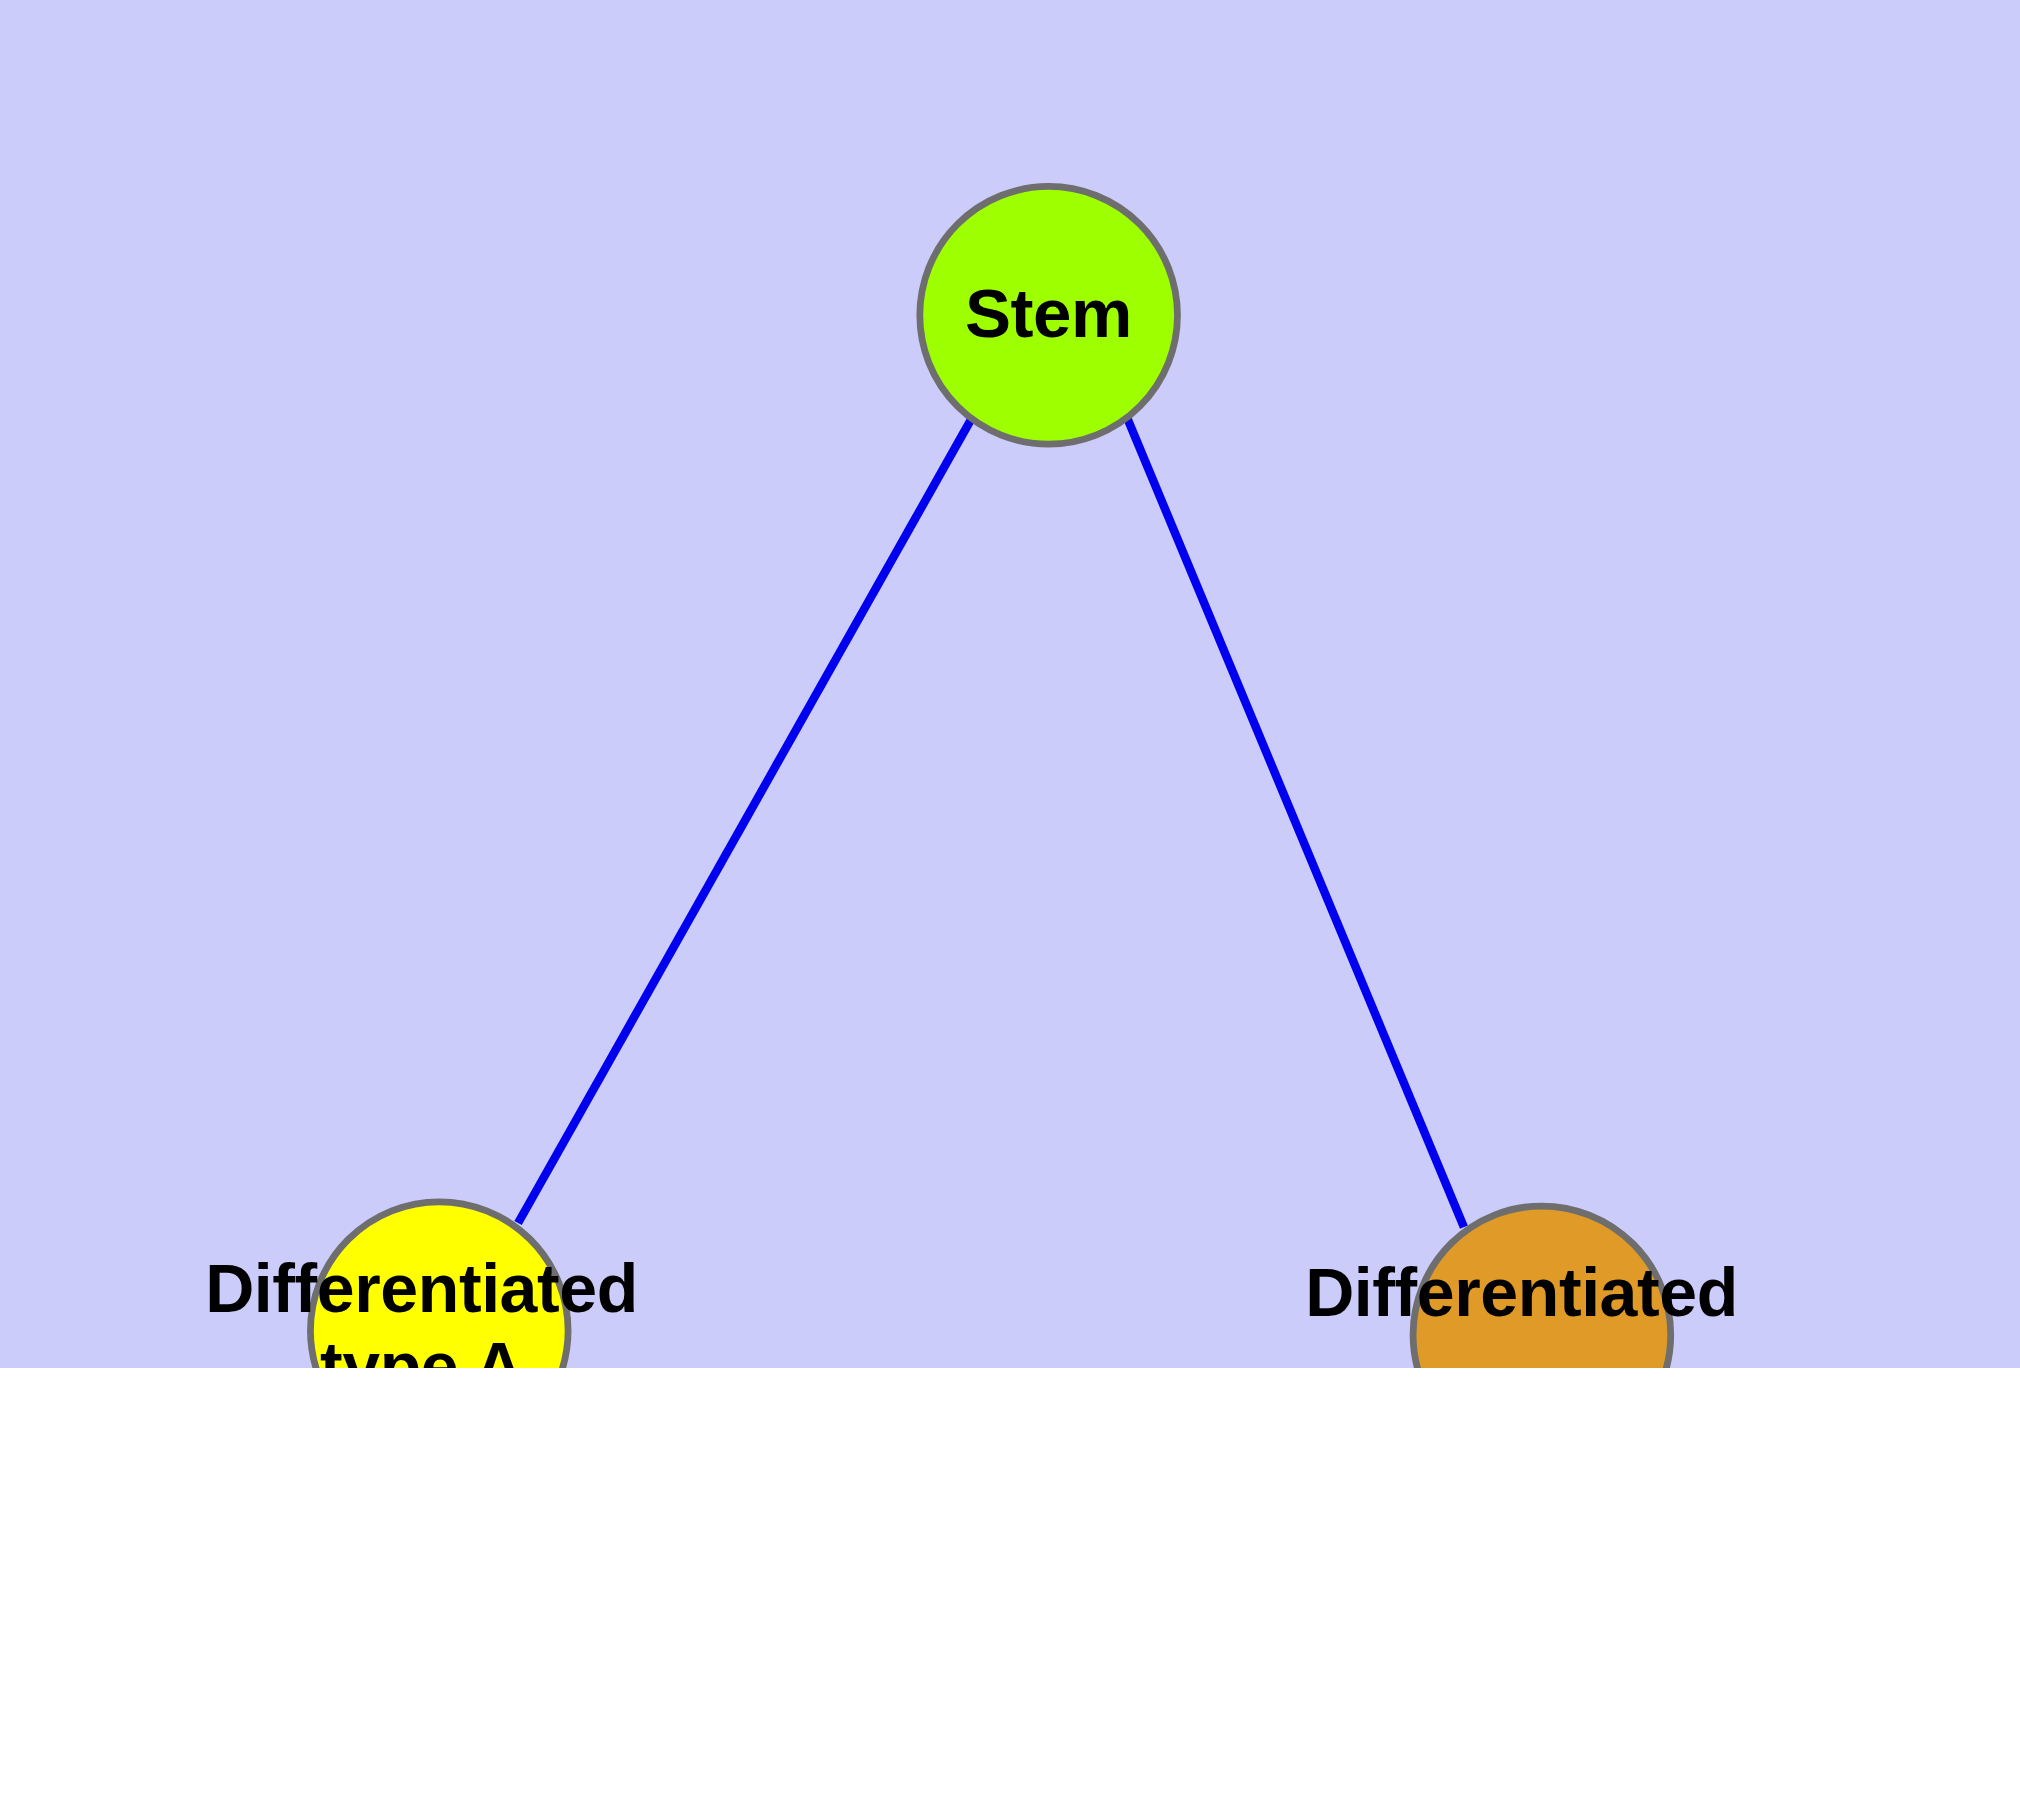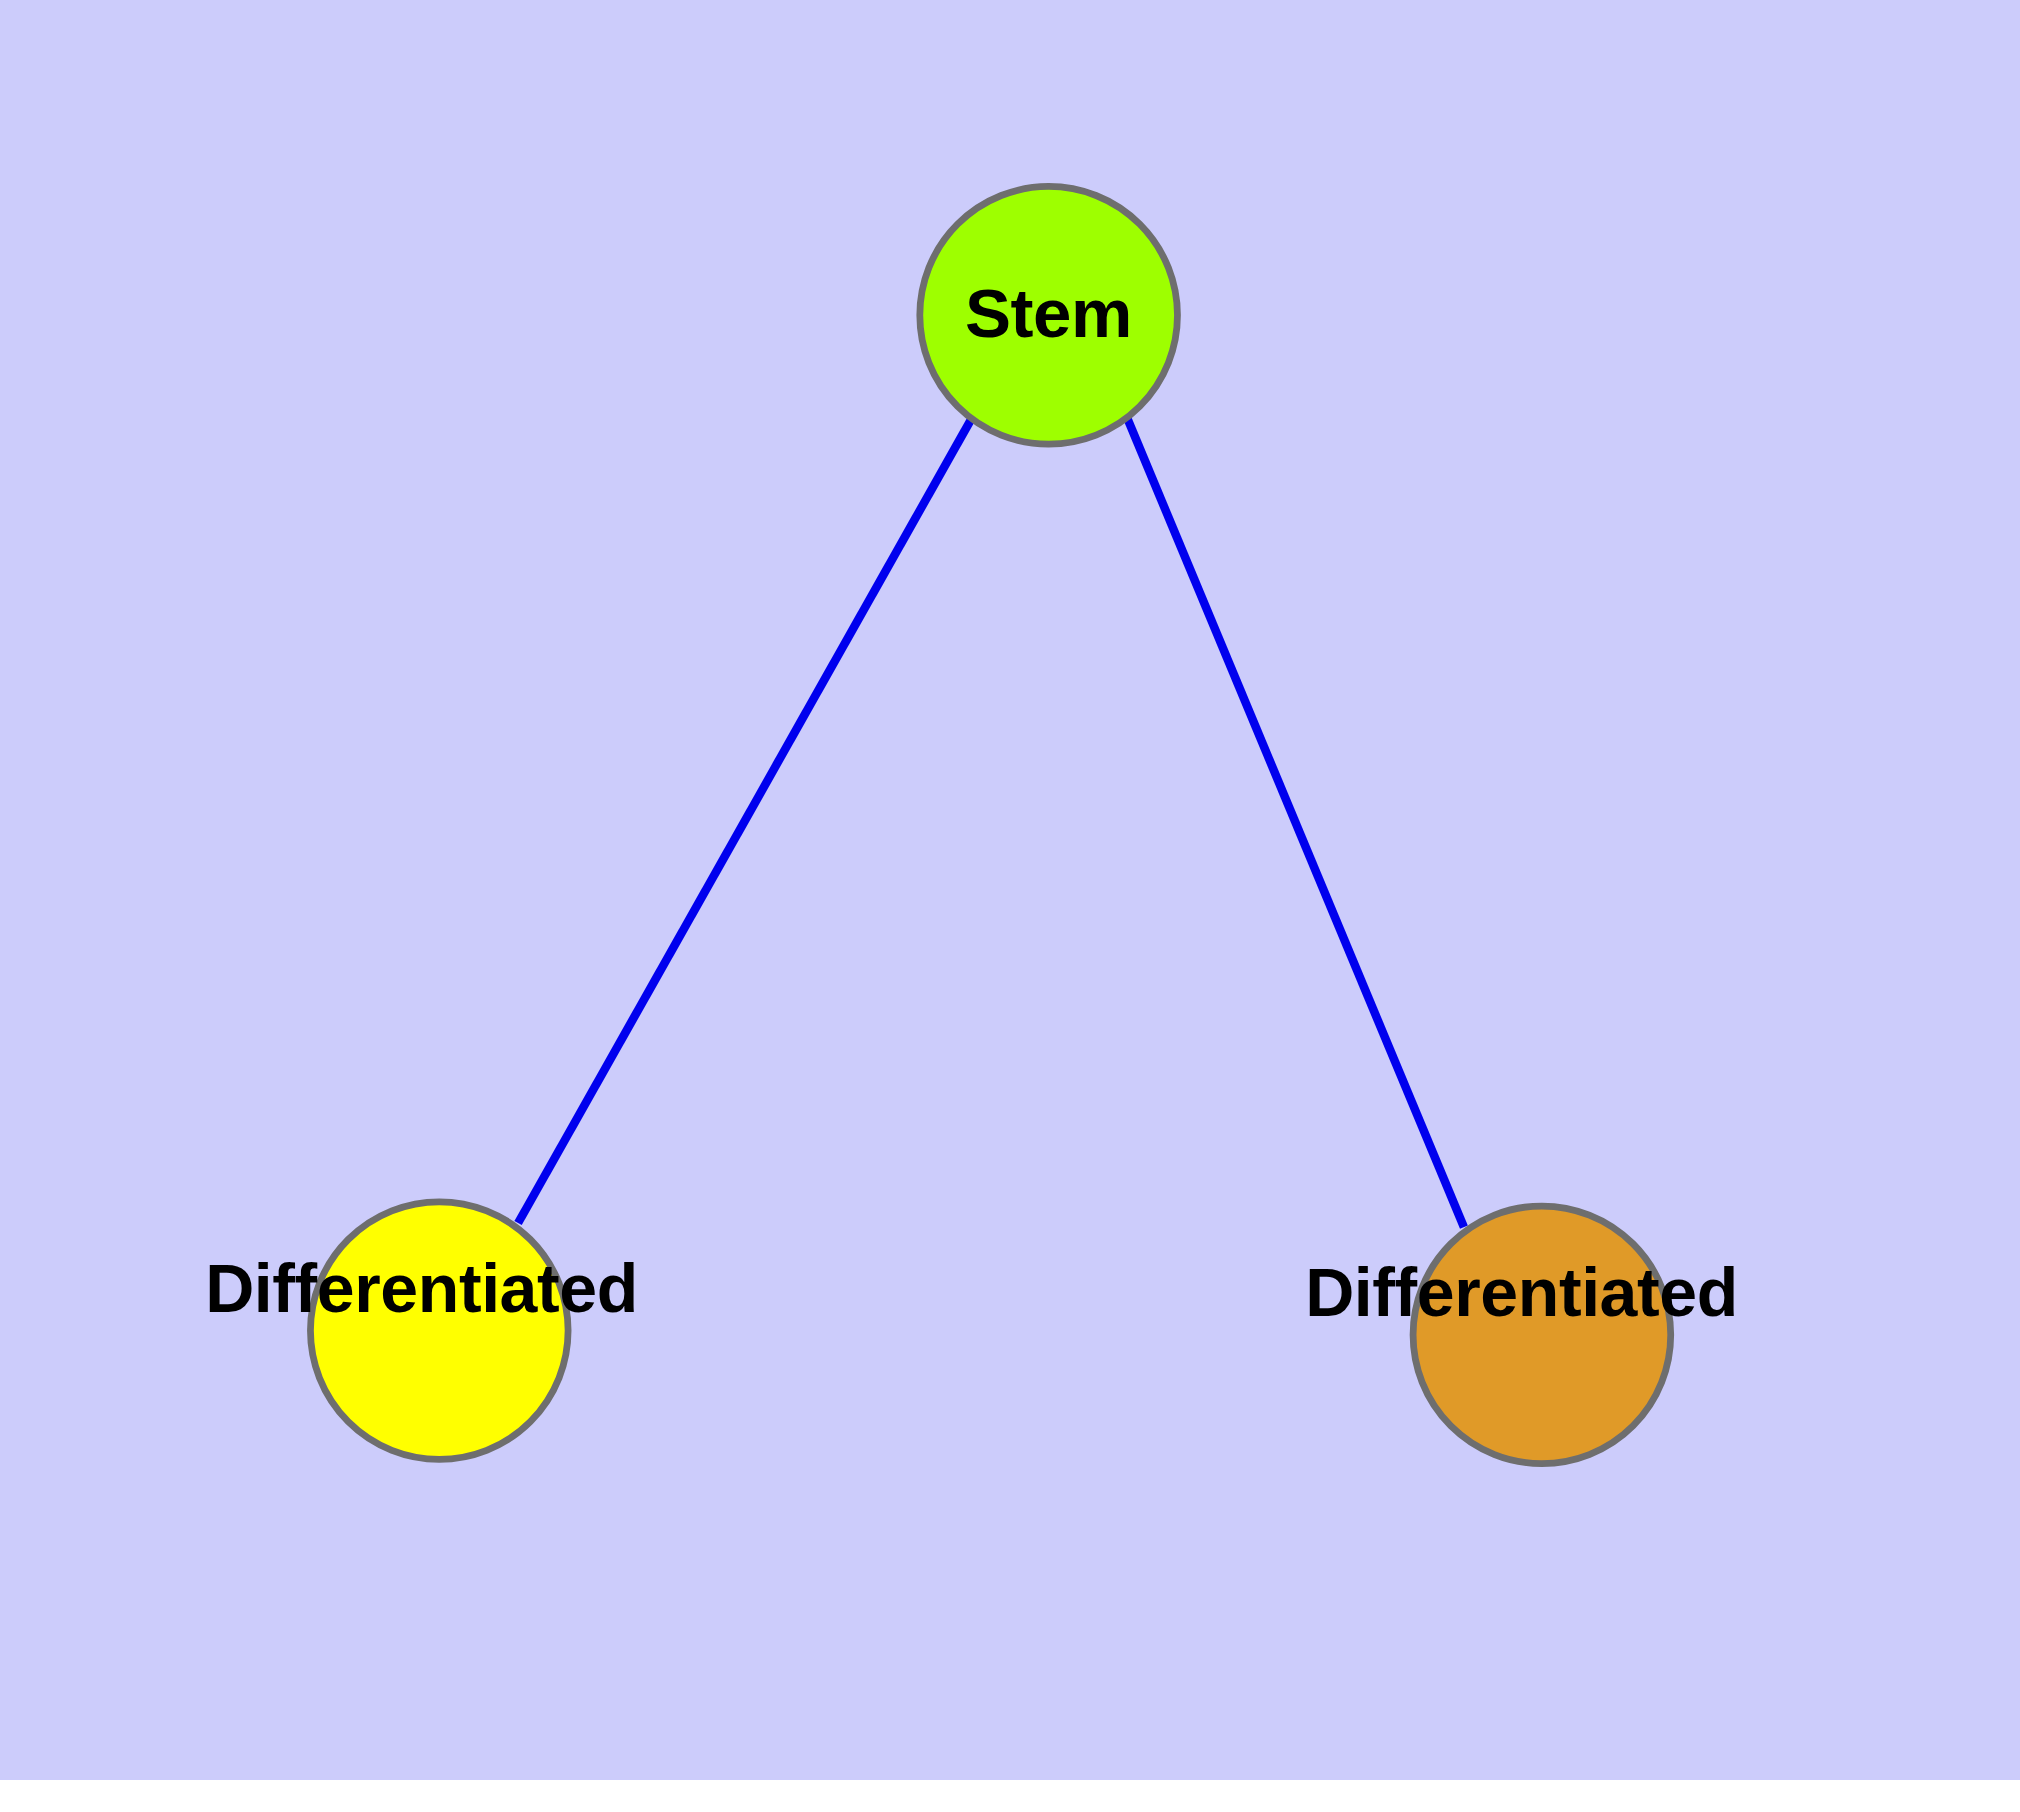--- a/index.html
+++ b/index.html
@@ -3,21 +3,21 @@
 <meta charset="utf-8">
 <style>
   html, body {
     margin: 0;
     padding: 0;
     background: #ffffff;
   }
   #canvas {
     position: relative;
     width: 2021px;
-    height: 1780px;
+    height: 1368px;
     background: #ffffff;
     overflow: hidden;
     font-family: "Liberation Sans", sans-serif;
   }
   #plot-bg {
     position: absolute;
     left: 0;
     top: 0;
     width: 2021px;
     height: 1802px;
@@ -73,18 +73,18 @@
     </g>
     <g>
       <circle cx="1237" cy="372" r="152" fill="#9eff00" stroke="#6e6e6e" stroke-width="8"></circle>
       <circle cx="518" cy="1570" r="152" fill="#ffff00" stroke="#6e6e6e" stroke-width="8"></circle>
       <circle cx="1819" cy="1575" r="152" fill="#e09a28" stroke="#6e6e6e" stroke-width="8"></circle>
     </g>
   </svg>
 
   <div class="node-label" id="label-stem">Stem</div>
 
-  <div class="node-label" id="label-diff-a"><span>Differentiated</span><br></div>
+  <div class="node-label" id="label-diff-a"><span>Differentiated</span><br><span>type A</span></div>
 
   <div class="node-label" id="label-diff-b"><span>Differentiated</span><br></div>
 
 </div>
 
 
 </body></html>

